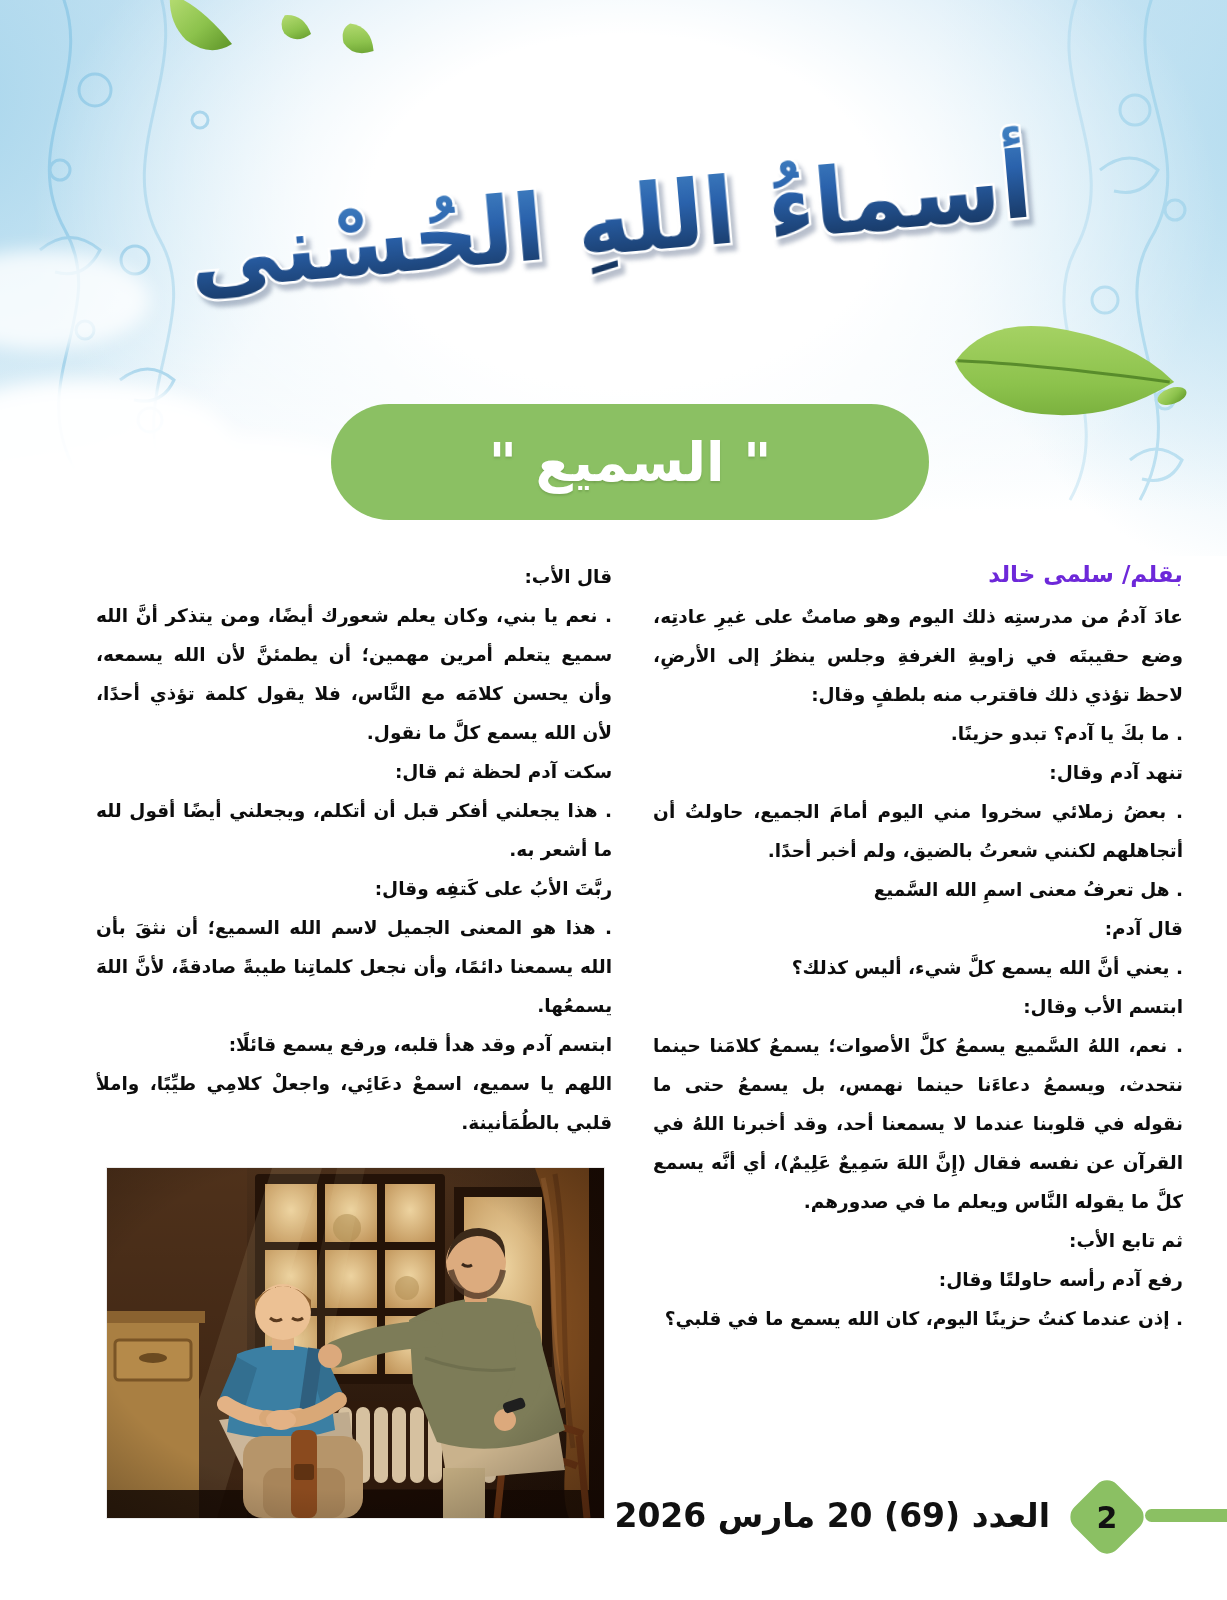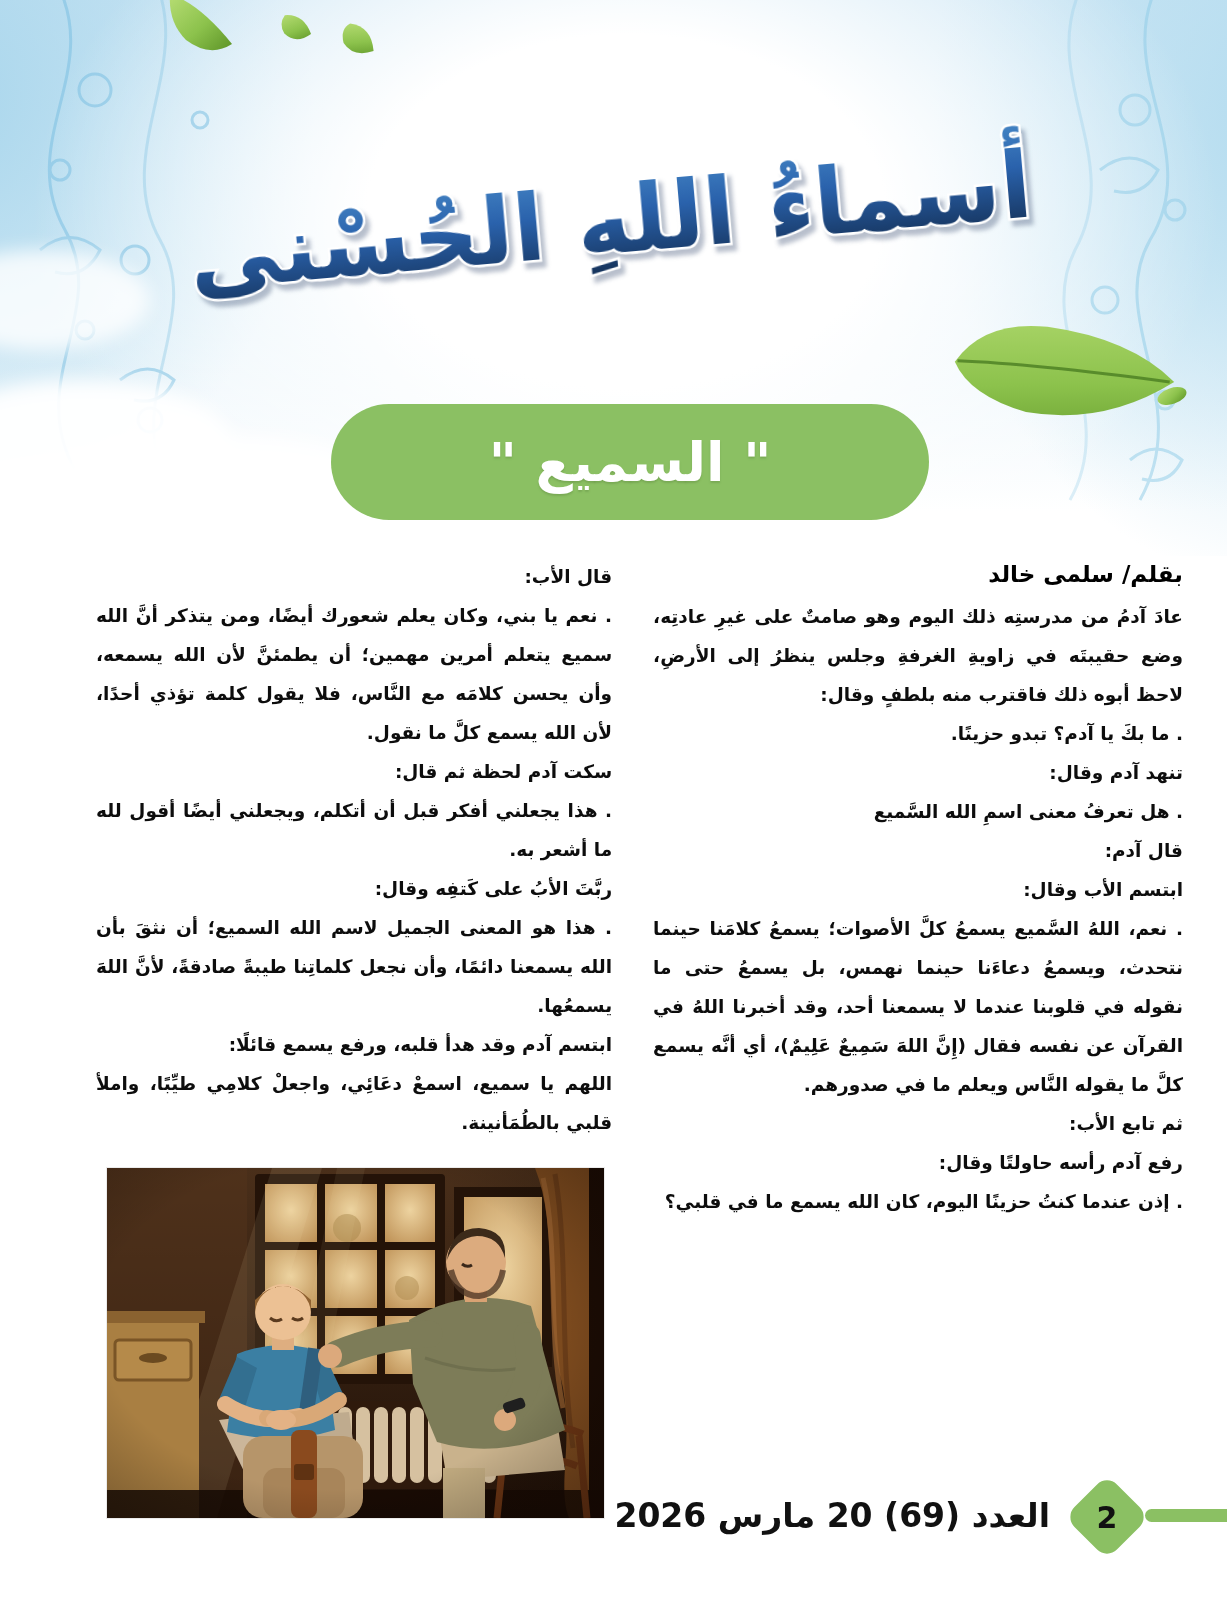--- a/index.html
+++ b/index.html
@@ -30,21 +30,21 @@
 
   
   .columns {
     position:absolute; top:557px; left:88px; width:1095px;
     display:flex; gap:33px; direction:rtl;
   }
   .col { color:#0d0d0d;margin-left:8px; }
   .col-first  { width:538px; }
   .col-second { width:524px; }
   .byline {
-    font-size:23px; font-weight:bold; color:#000000;
+    font-size:23px; font-weight:bold; color:#6d28d9;
     margin:4px 0 10px; direction:rtl;
   }
   .col p {
     font-size:18.5px; font-weight:bold; line-height:39px;
     text-align:justify; direction:rtl;
   }
   .col p:last-of-type { text-align-last:right; }
 
   
   .photo {
@@ -146,25 +146,27 @@
 
     <div class="name-banner">
       <span>" السميع "</span>
     </div>
   </header>
 
   <main class="columns" dir="rtl">
 
     <section class="col col-first">
       <h2 class="byline">بقلم/ سلمى خالد</h2>
-      <p>عادَ آدمُ من مدرستِه ذلك اليوم وهو صامتٌ على غيرِ عادتِه، وضع حقيبتَه في زاويةِ الغرفةِ وجلس ينظرُ إلى الأرضِ، لاحظ أبوه ذلك فاقترب منه بلطفٍ وقال:</p>
+      <p>عادَ آدمُ من مدرستِه ذلك اليوم وهو صامتٌ على غيرِ عادتِه، وضع حقيبتَه في زاويةِ الغرفةِ وجلس ينظرُ إلى الأرضِ، لاحظ تؤذي ذلك فاقترب منه بلطفٍ وقال:</p>
       <p>. ما بكَ يا آدم؟ تبدو حزينًا.</p>
       <p>تنهد آدم وقال:</p>
+      <p>. بعضُ زملائي سخروا مني اليوم أمامَ الجميع، حاولتُ أن أتجاهلهم لكنني شعرتُ بالضيق، ولم أخبر أحدًا.</p>
       <p>. هل تعرفُ معنى اسمِ الله السَّميع</p>
       <p>قال آدم:</p>
+      <p>. يعني أنَّ الله يسمع كلَّ شيء، أليس كذلك؟</p>
       <p>ابتسم الأب وقال:</p>
       <p>. نعم، اللهُ السَّميع يسمعُ كلَّ الأصوات؛ يسمعُ كلامَنا حينما نتحدث، ويسمعُ دعاءَنا حينما نهمس، بل يسمعُ حتى ما نقوله في قلوبنا عندما لا يسمعنا أحد، وقد أخبرنا اللهُ في القرآن عن نفسه فقال (إِنَّ اللهَ سَمِيعٌ عَلِيمٌ)، أي أنَّه يسمع كلَّ ما يقوله النَّاس ويعلم ما في صدورهم.</p>
       <p>ثم تابع الأب:</p>
       <p>رفع آدم رأسه حاولتًا وقال:</p>
       <p>. إذن عندما كنتُ حزينًا اليوم، كان الله يسمع ما في قلبي؟</p>
     </section>
 
     <section class="col col-second">
       <p>قال الأب:</p>
       <p>. نعم يا بني، وكان يعلم شعورك أيضًا، ومن يتذكر أنَّ الله سميع يتعلم أمرين مهمين؛ أن يطمئنَّ لأن الله يسمعه، وأن يحسن كلامَه مع النَّاس، فلا يقول كلمة تؤذي أحدًا، لأن الله يسمع كلَّ ما نقول.</p>

